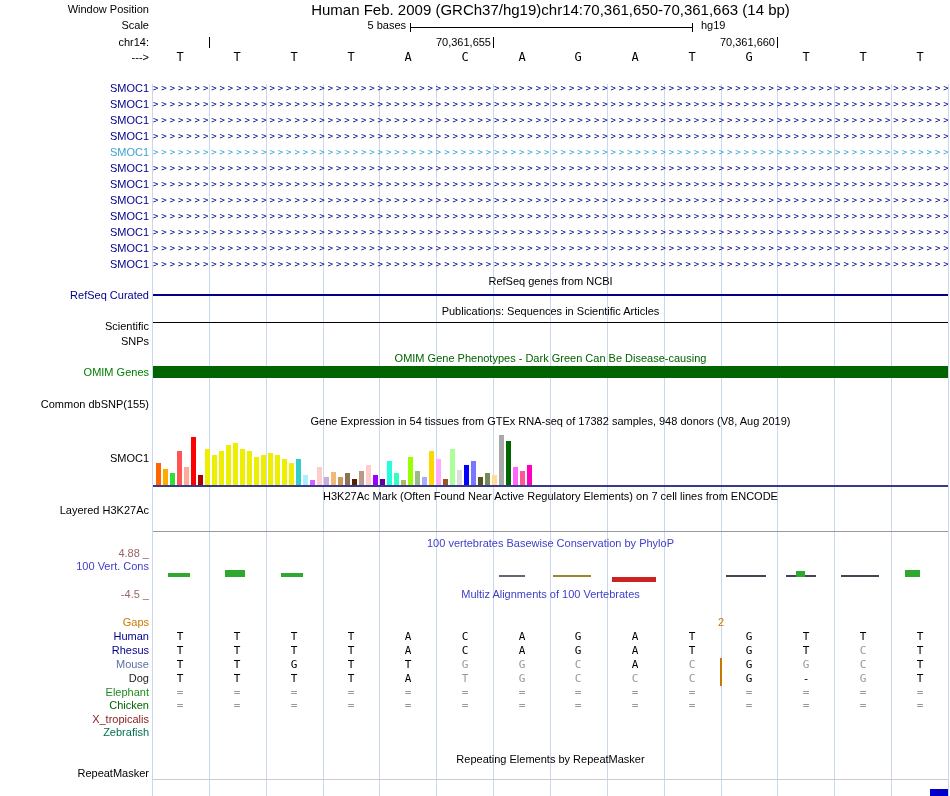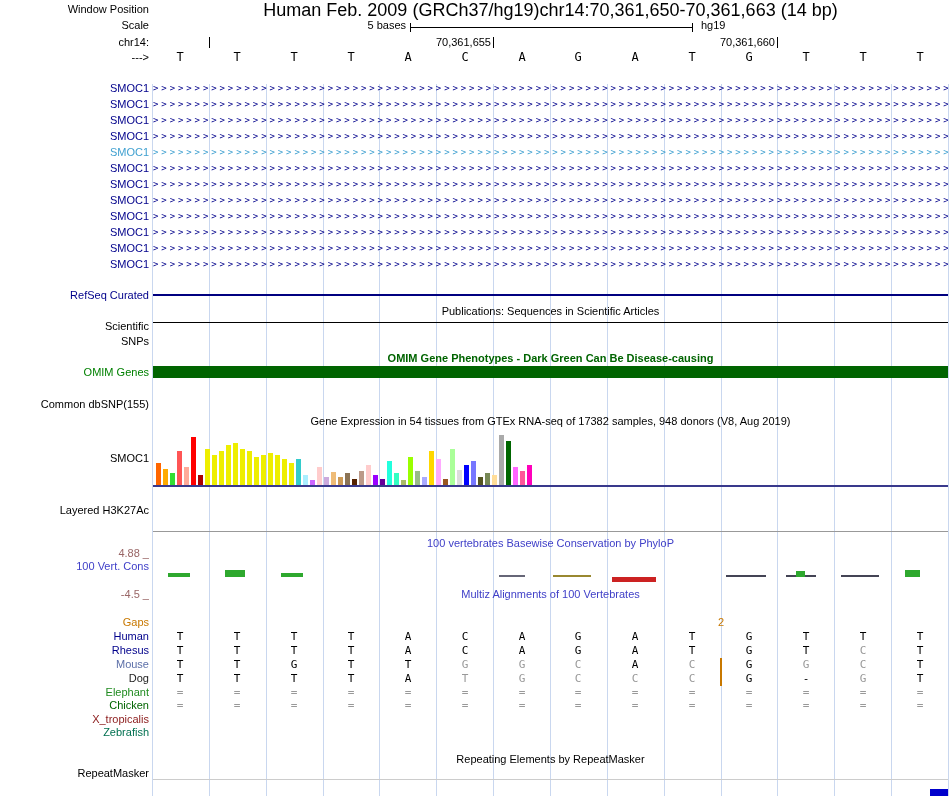--- a/index.html
+++ b/index.html
@@ -5,21 +5,21 @@
   *{box-sizing:border-box}
   body{margin:0;background:#fff}
   #page{position:relative;width:950px;height:796px;background:#fff;
         font-family:"Liberation Sans","DejaVu Sans",sans-serif;font-size:11px;color:#000;overflow:hidden}
   .abs{position:absolute;white-space:nowrap}
   .lbl{position:absolute;right:801px;text-align:center;white-space:nowrap;height:13px;line-height:13px}
   .hdr{position:absolute;left:153px;width:795px;text-align:center;white-space:nowrap;height:13px;line-height:13px}
   .line{position:absolute;left:153px;width:795px}
   .mono{font-family:"DejaVu Sans Mono",monospace}
   .tick{position:absolute;width:1px;background:#000}
-  #hdr-top{position:absolute;top:3px;left:153px;width:795px;display:flex;justify-content:center;font-size:18px;line-height:14px}
+  #hdr-top{position:absolute;top:3px;left:153px;width:795px;display:flex;justify-content:center;font-size:15px;line-height:14px}
 </style>
 </head>
 <body>
 
 <div id="page">
     <div class="abs" style="left: 948px; top: 84px; width: 1px; height: 712px; background: rgb(201, 215, 239);"></div>
     <div class="abs" style="left: 891px; top: 84px; width: 1px; height: 712px; background: rgb(201, 215, 239);"></div>
     <div class="abs" style="left: 834px; top: 84px; width: 1px; height: 712px; background: rgb(201, 215, 239);"></div>
     <div class="abs" style="left: 777px; top: 84px; width: 1px; height: 712px; background: rgb(201, 215, 239);"></div>
     <div class="abs" style="left: 721px; top: 84px; width: 1px; height: 712px; background: rgb(201, 215, 239);"></div>
@@ -51,38 +51,40 @@
   <div class="lbl" style="top:36px">chr14:</div>
   <div class="tick" style="left:209px;top:37px;height:11px"></div>
   <div class="abs" style="left:421px;top:36px;width:70px;text-align:right">70,361,655</div>
   <div class="tick" style="left:493px;top:37px;height:11px"></div>
   <div class="abs" style="left:705px;top:36px;width:70px;text-align:right">70,361,660</div>
   <div class="tick" style="left:777px;top:37px;height:11px"></div>
 
   <div class="lbl" style="top:51px">---&gt;</div>
 
 
+  <div class="hdr" style="top:275px">RefSeq genes from NCBI</div>
   <div class="lbl" style="top: 289px; color: rgb(0, 0, 139);">RefSeq Curated</div>
   <div class="line" style="top: 294px; height: 2px; background: rgb(0, 0, 128);"></div>
 
   <div class="hdr" style="top:305px">Publications: Sequences in Scientific Articles</div>
   <div class="lbl" style="top:320px">Scientific</div>
   <div class="line" style="top: 322px; height: 1px; background: rgb(0, 0, 0);"></div>
   <div class="lbl" style="top:335px">SNPs</div>
 
-  <div class="hdr" style="top: 352px; color: rgb(0, 100, 0); font-weight: bold;">OMIM Gene Phenotypes - Dark Green Can Be Disease-causing</div>
+  <div class="hdr" style="top: 352px; color: rgb(0, 100, 0);">OMIM Gene Phenotypes - Dark Green Can Be Disease-causing</div>
   <div class="lbl" style="top: 366px; color: rgb(0, 128, 0);">OMIM Genes</div>
   <div class="line" style="top: 366px; height: 12px; background: rgb(0, 100, 0);"></div>
 
   <div class="lbl" style="top:398px">Common dbSNP(155)</div>
 
   <div class="hdr" style="top:415px">Gene Expression in 54 tissues from GTEx RNA-seq of 17382 samples, 948 donors (V8, Aug 2019)</div>
   <div class="lbl" style="top:452px">SMOC1</div>
   <div class="line" style="top: 485px; height: 2px; background: rgb(57, 57, 140);"></div>
 
+  <div class="hdr" style="top:490px">H3K27Ac Mark (Often Found Near Active Regulatory Elements) on 7 cell lines from ENCODE</div>
   <div class="lbl" style="top:504px">Layered H3K27Ac</div>
   <div class="line" style="top: 531px; height: 1px; background: rgb(153, 153, 153);"></div>
 
   <div class="lbl" style="top: 547px; color: rgb(153, 102, 102);">4.88 _</div>
   <div class="hdr" style="top: 537px; color: rgb(64, 64, 200);">100 vertebrates Basewise Conservation by PhyloP</div>
   <div class="lbl" style="top: 560px; color: rgb(64, 64, 200);">100 Vert. Cons</div>
   <div class="lbl" style="top: 588px; color: rgb(153, 102, 102);">-4.5 _</div>
 
   <div class="hdr" style="top: 576px; color: rgb(64, 64, 200); margin-top: 12px;">Multiz Alignments of 100 Vertebrates</div>
   <div class="lbl" style="top: 616px; color: rgb(200, 120, 0);">Gaps</div>

